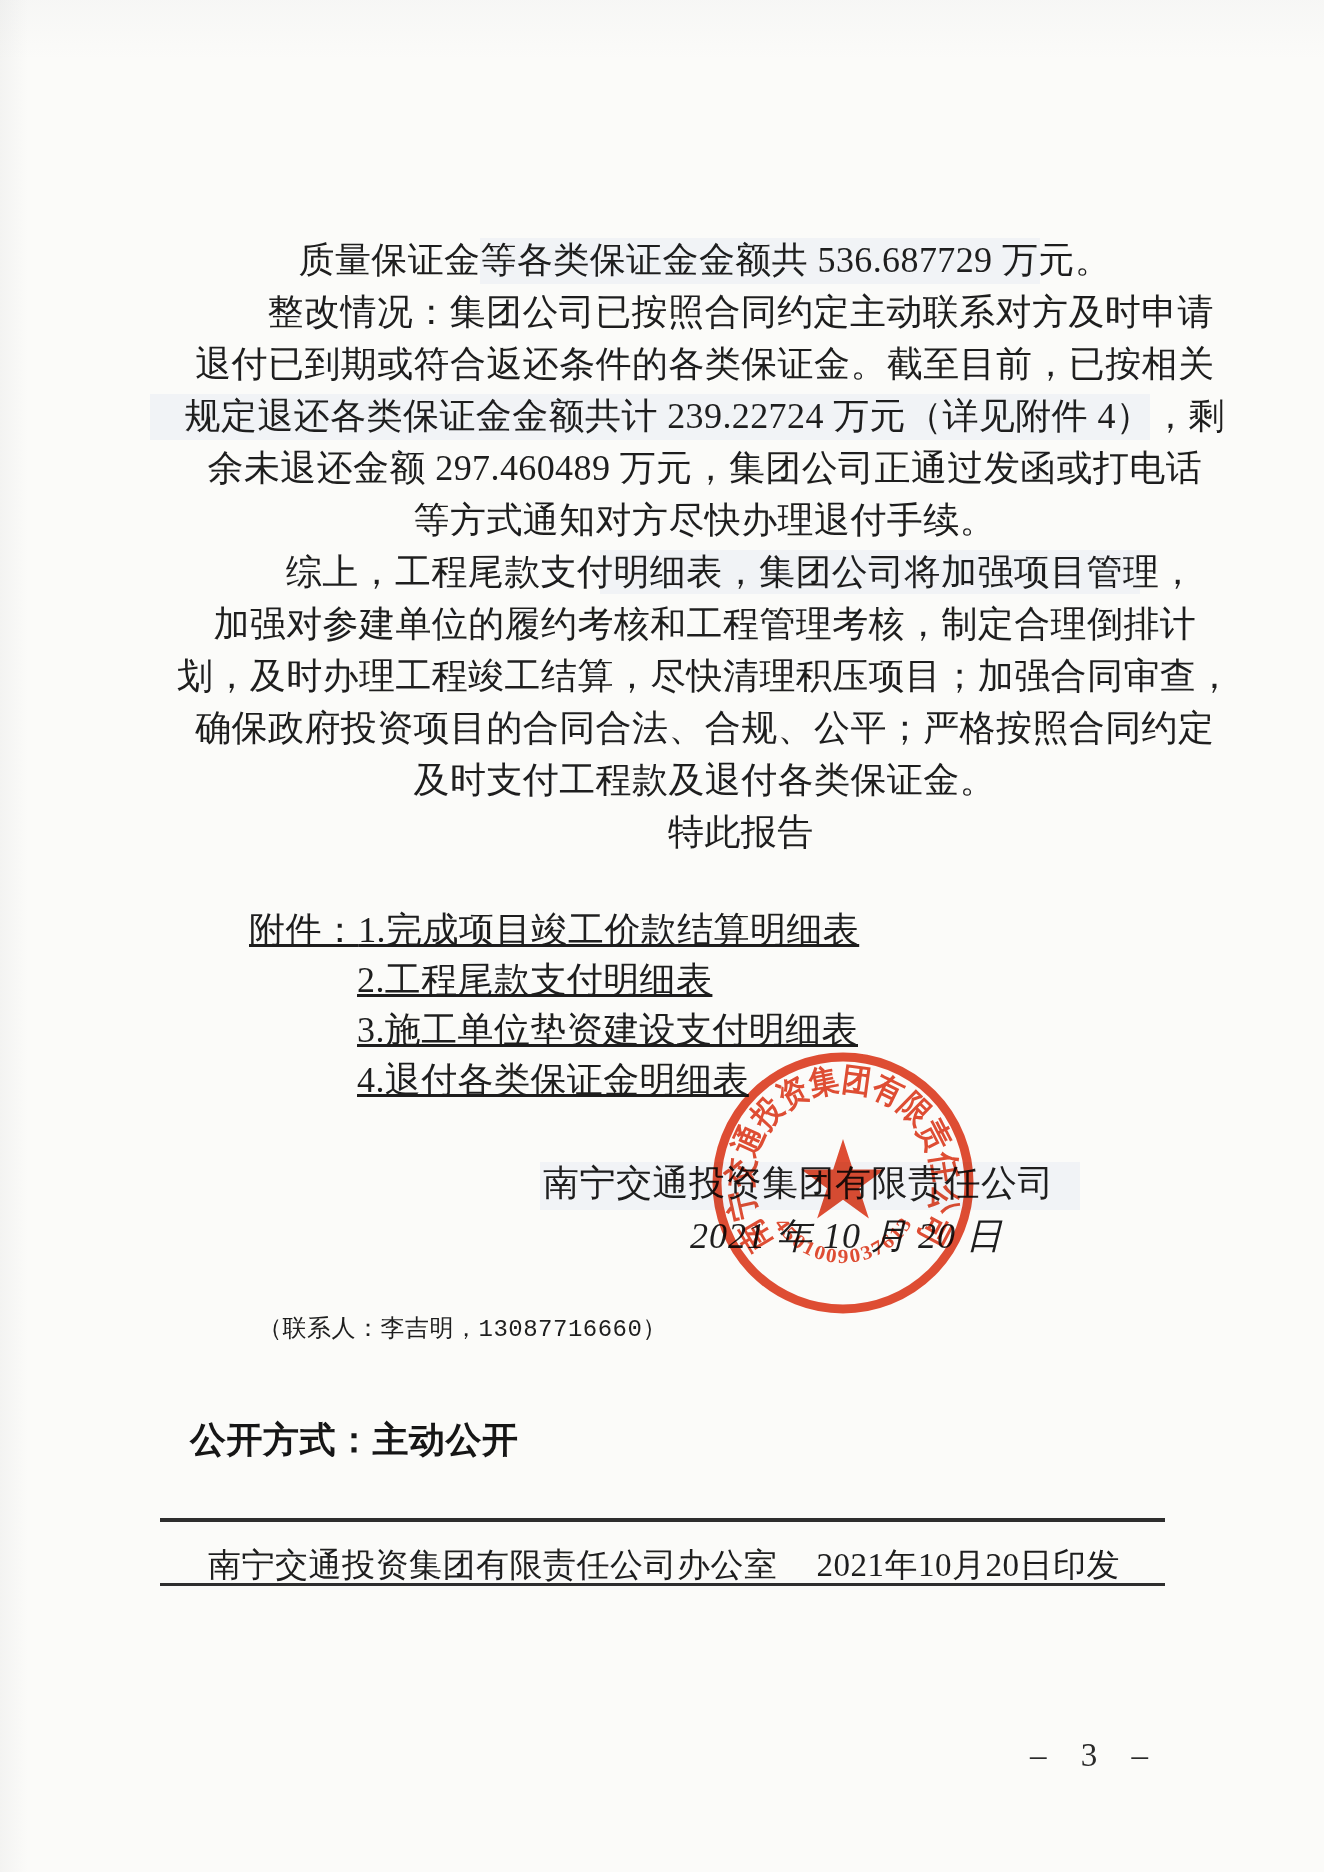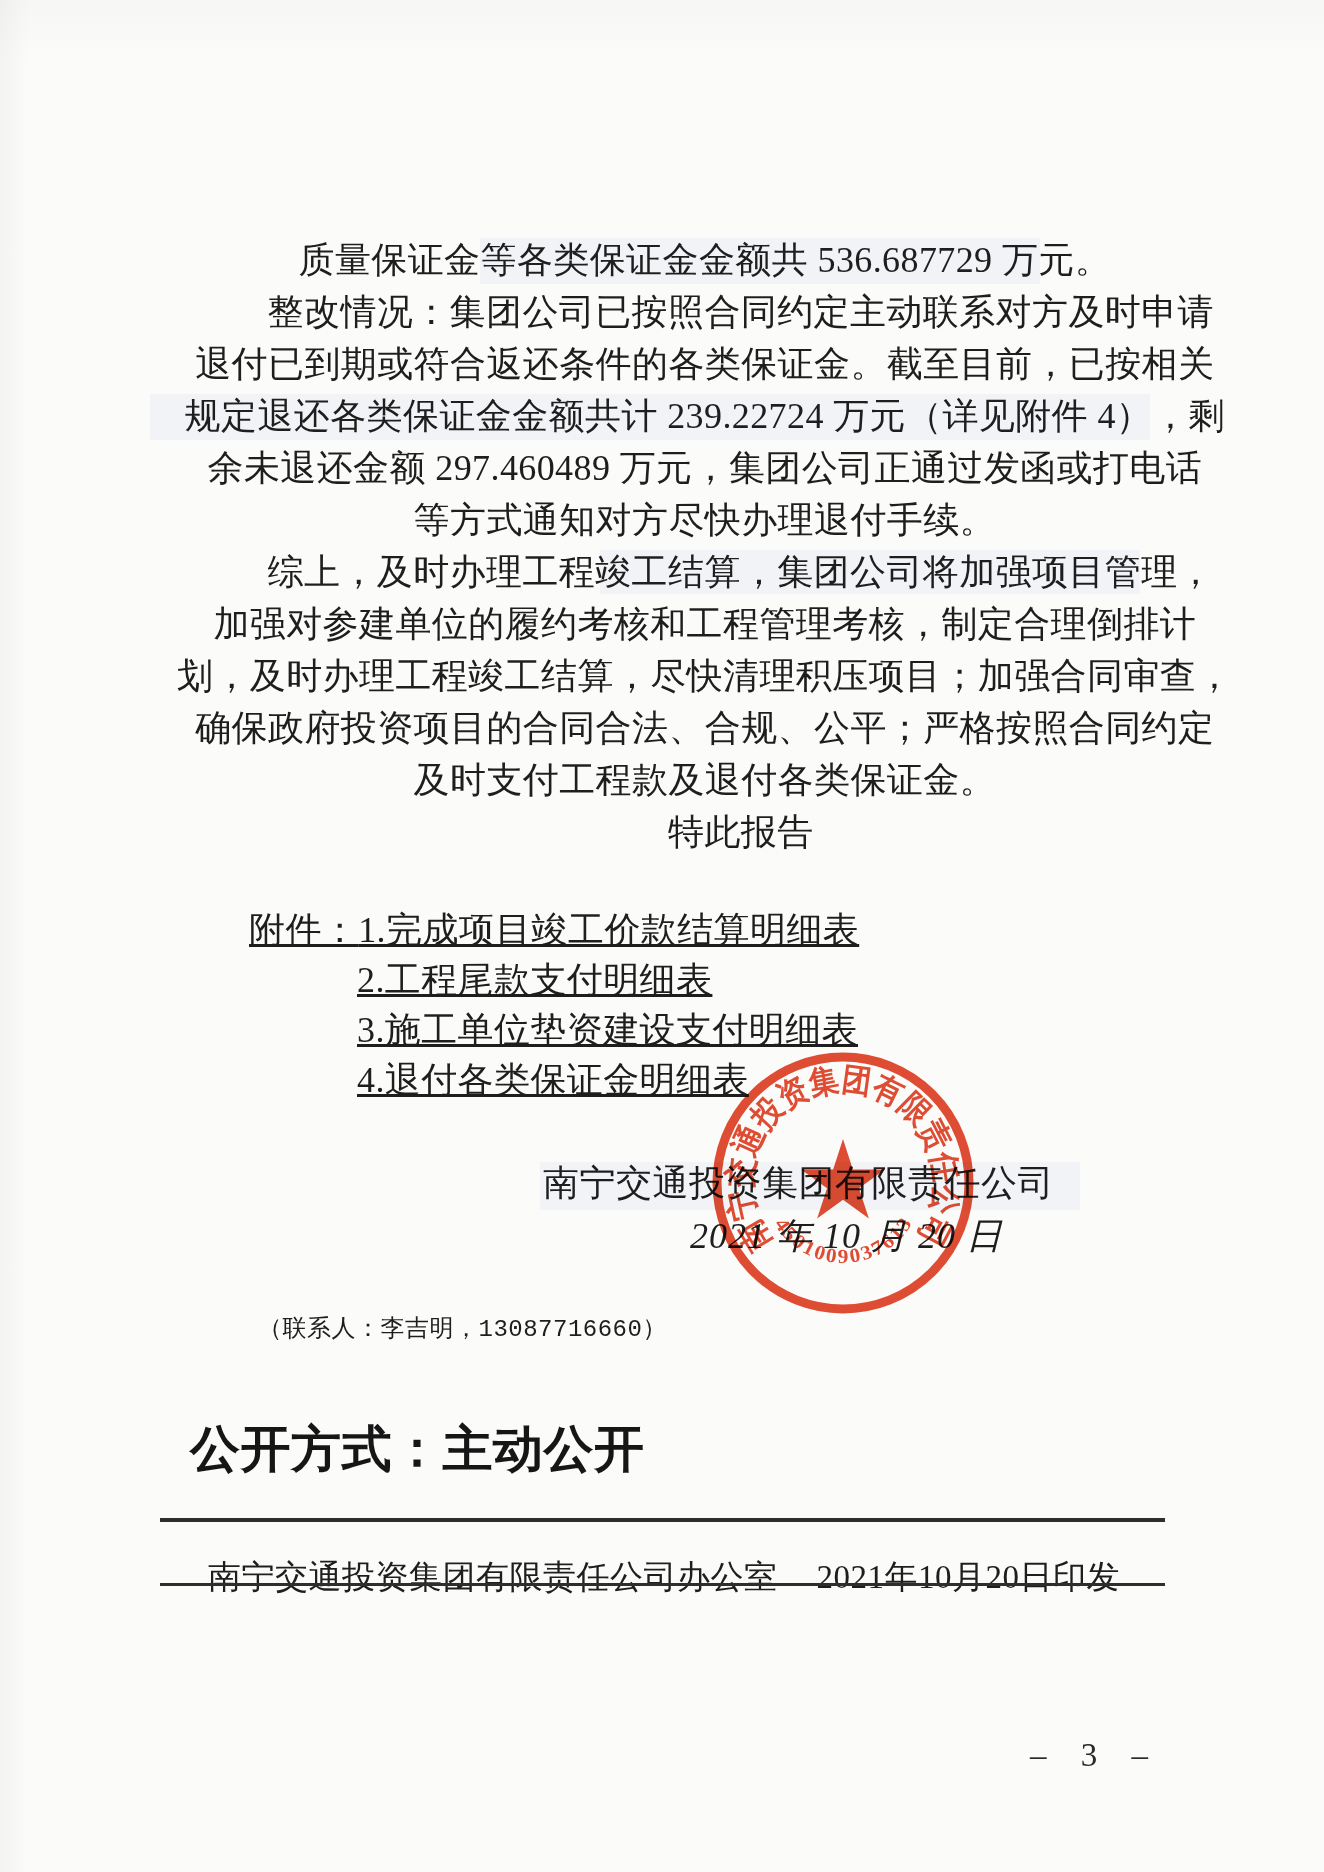--- a/index.html
+++ b/index.html
@@ -35,29 +35,29 @@
     position:absolute;left:690px;top:1212px;
     font-size:36px;letter-spacing:1px;white-space:nowrap;font-style:italic;
   }
   .contact{
     position:absolute;left:258px;top:1312px;
     font-size:24px;letter-spacing:0.5px;white-space:nowrap;font-family:Liberation Mono, monospace;
   }
   .disclosure{
     position:absolute;left:190px;top:1416px;
     font-family:"Liberation Sans","DejaVu Sans",sans-serif;
-    font-weight:700;font-size:50px;letter-spacing:0.5px;color:#161616;white-space:nowrap;
+    font-weight:700;font-size:36px;letter-spacing:0.5px;color:#161616;white-space:nowrap;
   }
   .rule{position:absolute;left:160px;width:1005px;background:#2e2e2e;}
   .rule-top{top:1518px;height:4px;}
   .rule-bottom{top:1583px;height:3px;}
   .footer-row{
     position:absolute;left:208px;top:1543px;width:912px;
     display:flex;justify-content:space-between;align-items:baseline;
-    font-size:33px;letter-spacing:0.5px;white-space:nowrap;margin-top:12px;
+    font-size:33px;letter-spacing:0.5px;white-space:nowrap;
   }
   .page-number{
     position:absolute;top:1737px;right:167px;
     font-size:33px;letter-spacing:9px;word-spacing:8px;color:#2a2a2a;white-space:nowrap;
   }
   .seal{
     position:absolute;left:698px;top:1038px;width:290px;height:290px;
     mix-blend-mode:multiply;opacity:0.9;
   }
   .seal text{font-family:"Liberation Serif","DejaVu Serif",serif;font-weight:700;}
@@ -72,21 +72,21 @@
   <div class="scan-band" style="left:600px;top:550px;width:540px;height:44px;"></div>
   <div class="scan-band" style="left:540px;top:1162px;width:540px;height:48px;"></div>
 
   <div class="body-text">
     <div class="line">质量保证金等各类保证金金额共 536.687729 万元。</div>
     <div class="line indent">整改情况：集团公司已按照合同约定主动联系对方及时申请</div>
     <div class="line">退付已到期或符合返还条件的各类保证金。截至目前，已按相关</div>
     <div class="line">规定退还各类保证金金额共计 239.22724 万元（详见附件 4），剩</div>
     <div class="line">余未退还金额 297.460489 万元，集团公司正通过发函或打电话</div>
     <div class="line">等方式通知对方尽快办理退付手续。</div>
-    <div class="line indent">综上，及时办理工程竣工结算，集团公司将加强项目管理，</div>
+    <div class="line indent">综上，工程尾款支付明细表，集团公司将加强项目管理，</div>
     <div class="line">加强对参建单位的履约考核和工程管理考核，制定合理倒排计</div>
     <div class="line">划，及时办理工程竣工结算，尽快清理积压项目；加强合同审查，</div>
     <div class="line">确保政府投资项目的合同合法、合规、公平；严格按照合同约定</div>
     <div class="line">及时支付工程款及退付各类保证金。</div>
     <div class="line indent">特此报告</div>
   </div>
 
   <div class="attachments">
     <div class="att-row">
       <span>附件：</span><span>1.完成项目竣工价款结算明细表</span>

